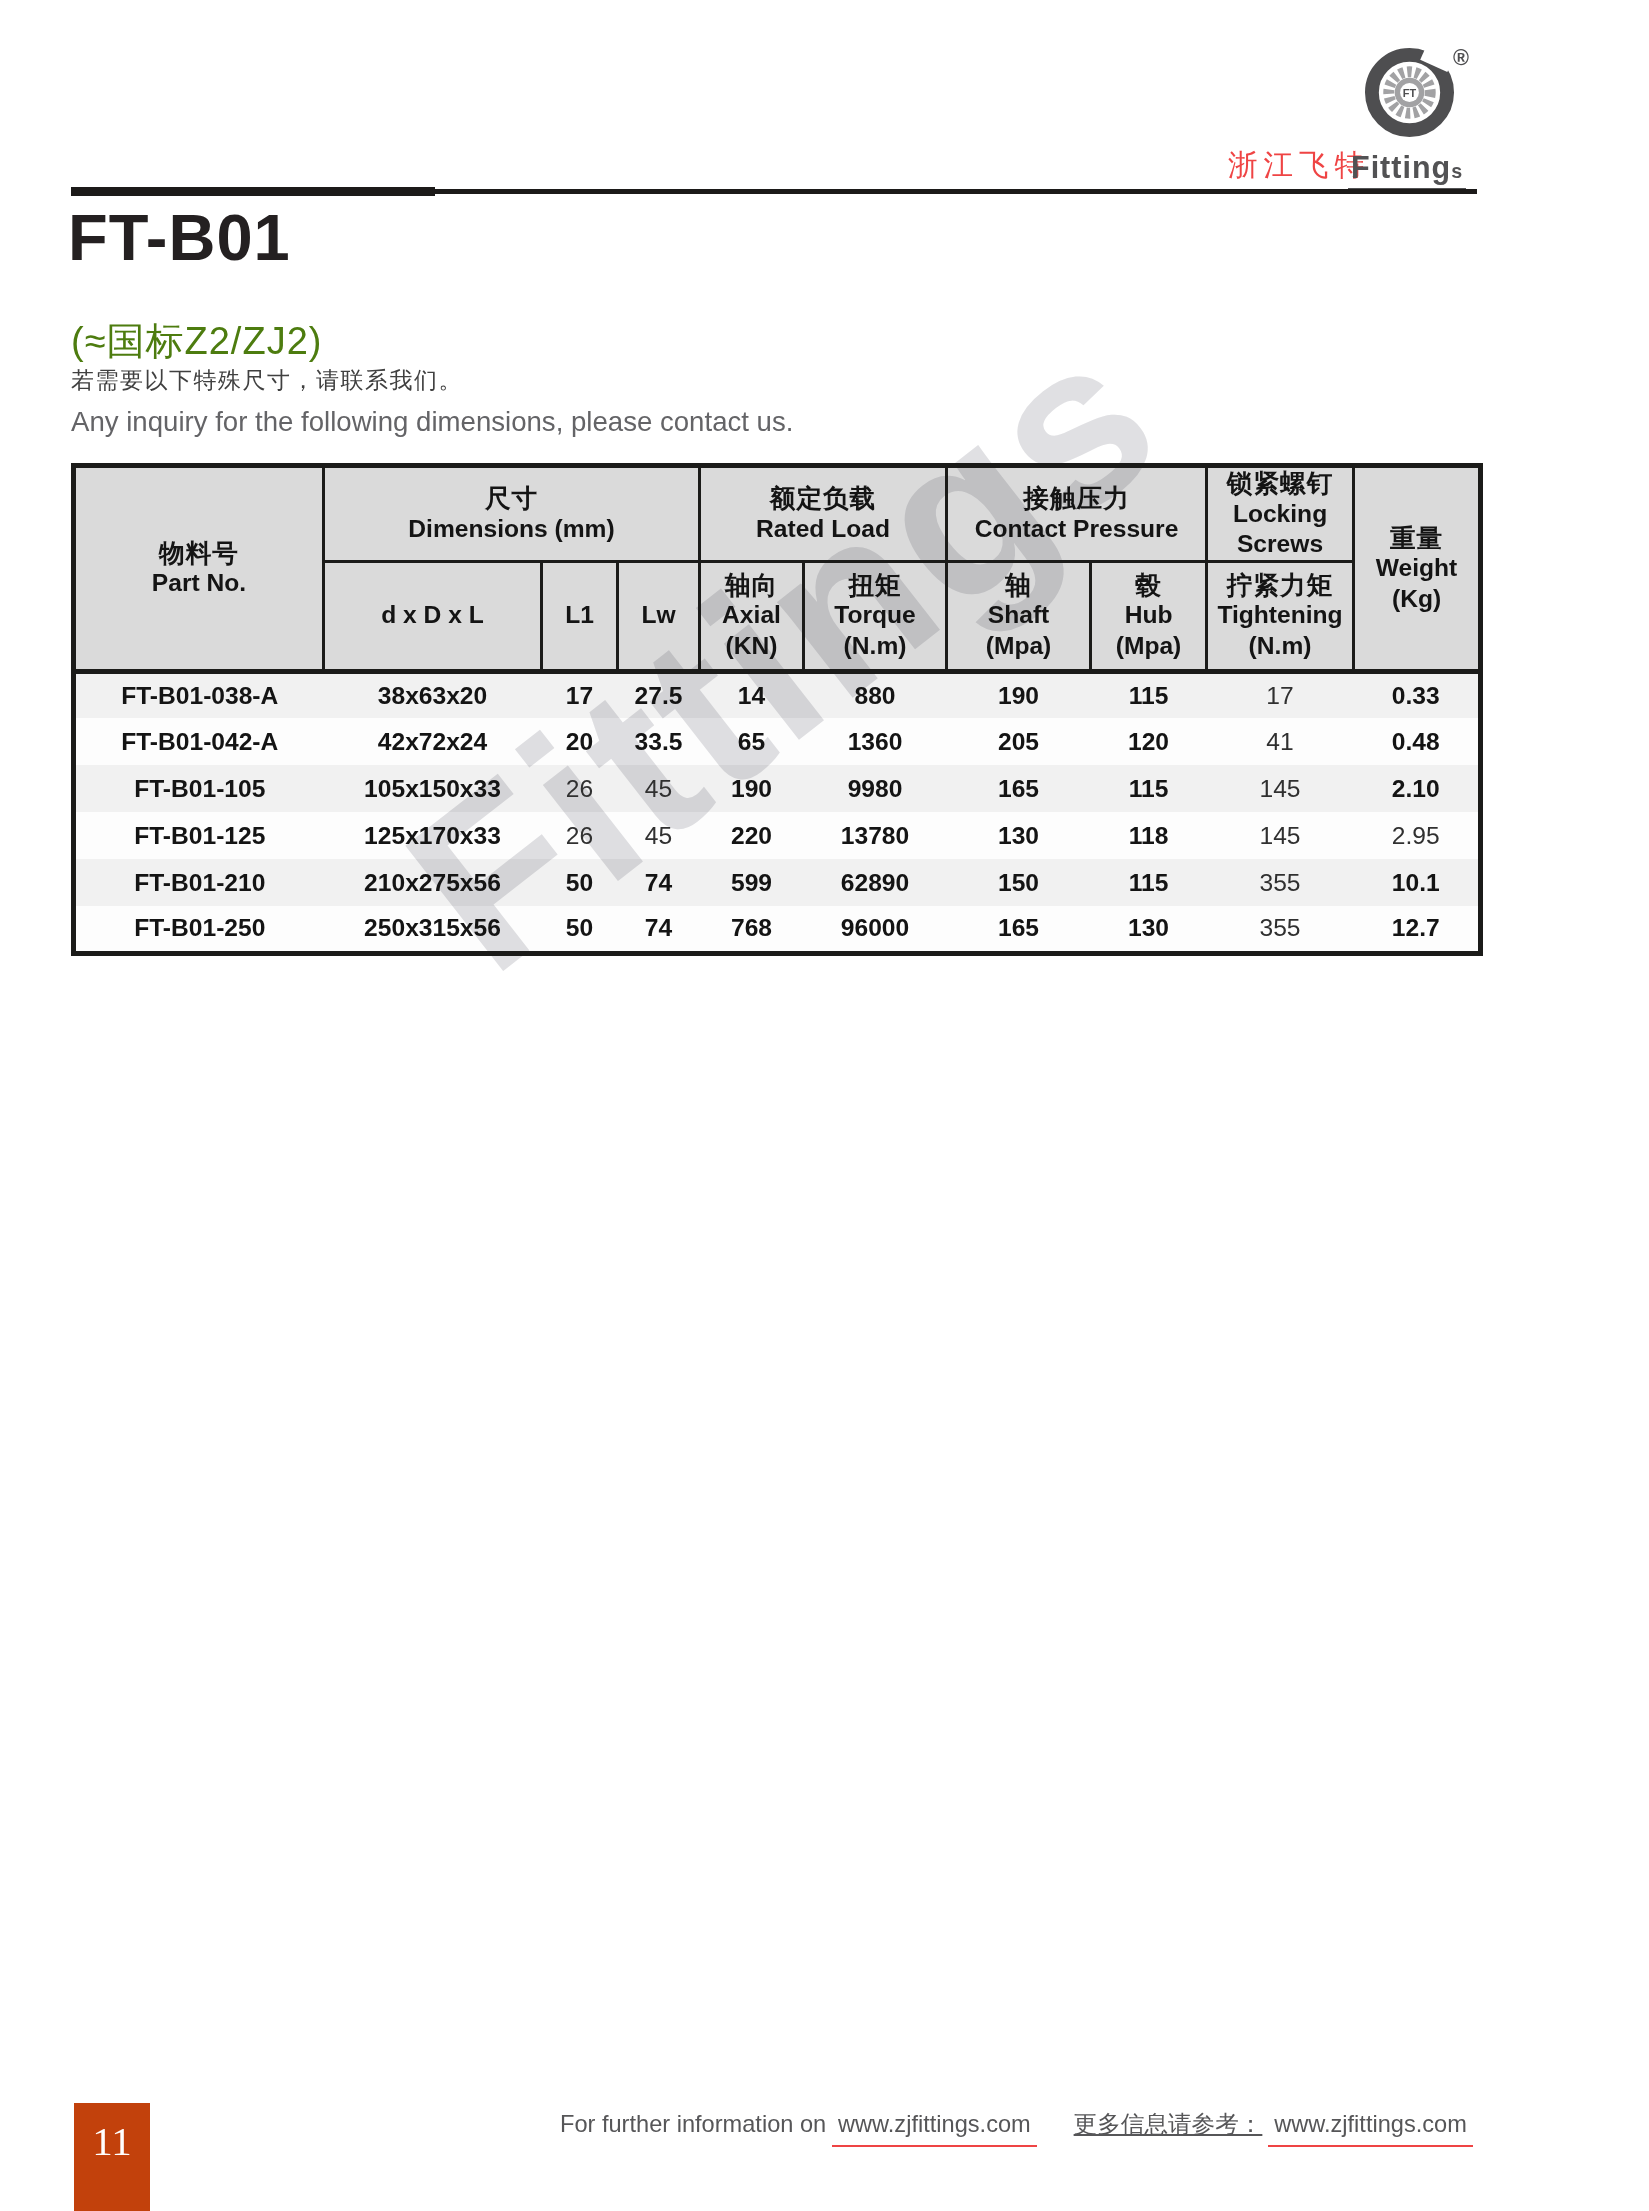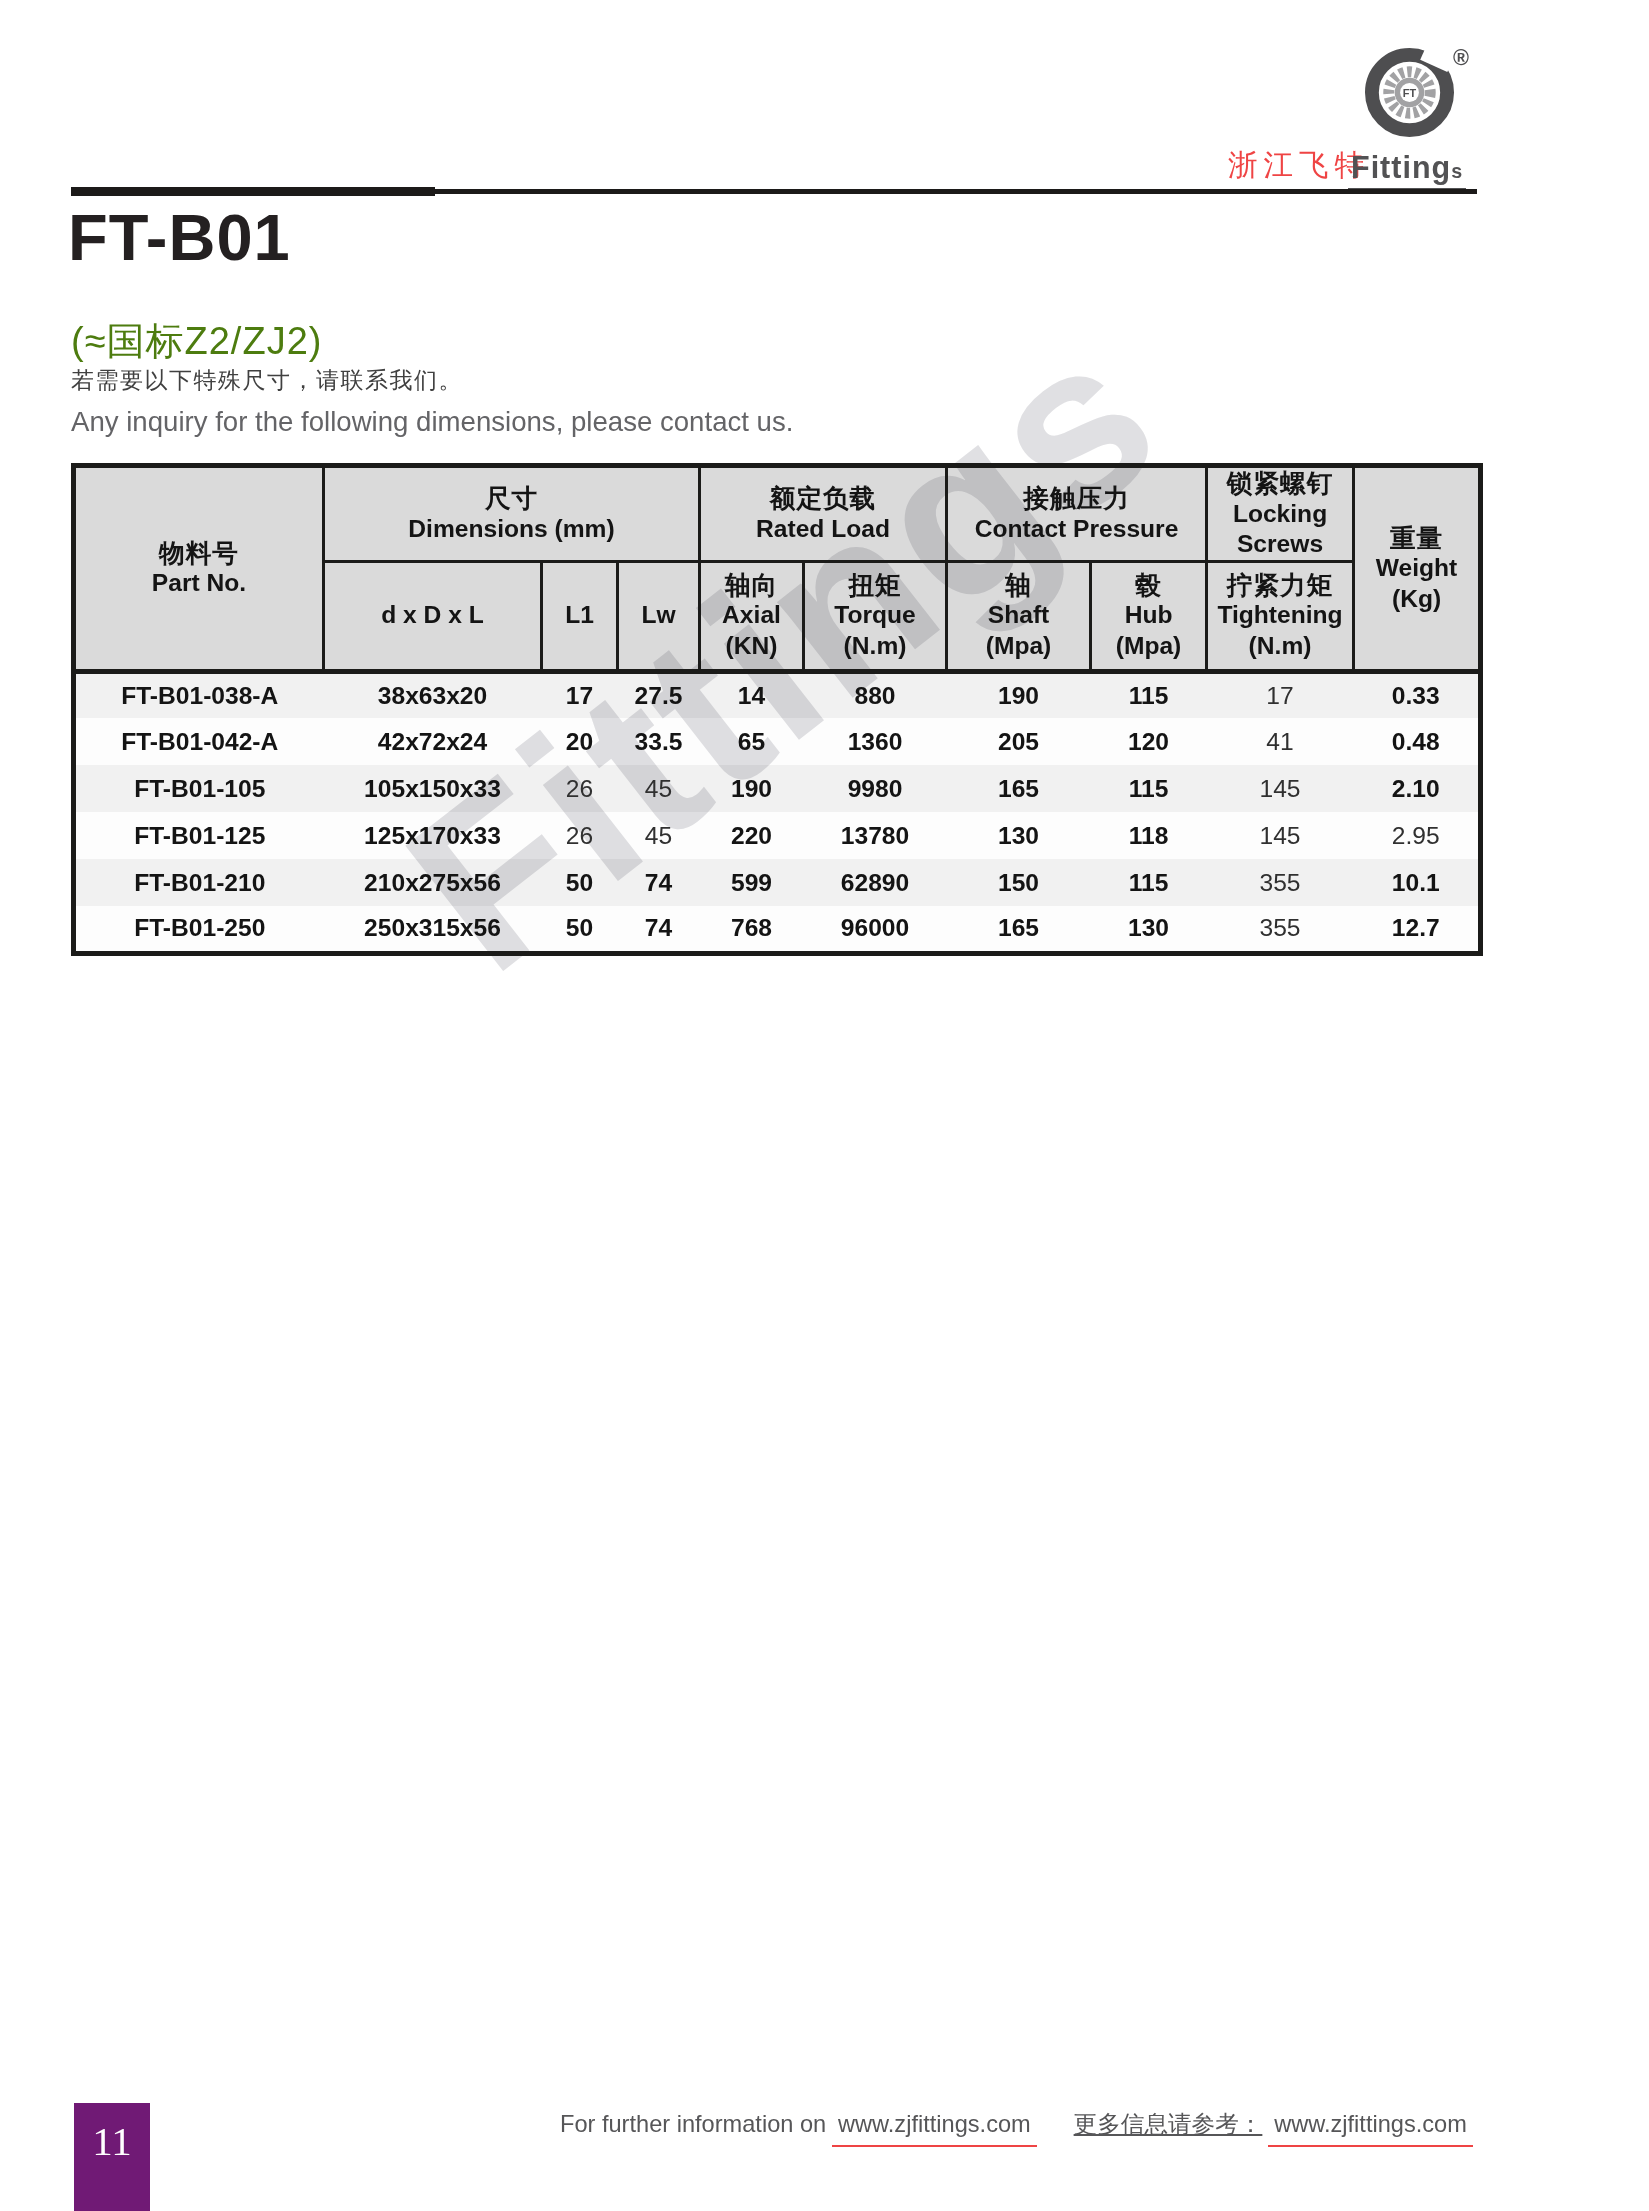--- a/index.html
+++ b/index.html
@@ -53,21 +53,21 @@
   .spec-table tbody tr:nth-child(3) td:nth-child(3),
   .spec-table tbody tr:nth-child(3) td:nth-child(4),
   .spec-table tbody tr:nth-child(4) td:nth-child(3),
   .spec-table tbody tr:nth-child(4) td:nth-child(4),
   .spec-table tbody tr:nth-child(4) td:nth-child(10){font-weight:normal;color:#303030;}
   .spec-table th .line{display:block;line-height:30.5px;}
   .spec-table th .cn{font-size:25.6px;letter-spacing:1px;}
   .spec-table th .en{font-size:24.6px;}
 
   
-  .page-tab{position:absolute;left:74px;top:2103px;width:76px;height:108px;background:#701a75;
+  .page-tab{position:absolute;left:74px;top:2103px;width:76px;height:108px;background:#c2410c;
             color:#ffffff;text-align:center;font-family:"Liberation Serif","DejaVu Serif",serif;
             font-size:41px;padding-top:13.8px;box-sizing:border-box;}
   .footer-line{position:absolute;left:560px;top:2108px;font-size:23.6px;color:#565658;
                display:flex;align-items:baseline;white-space:nowrap;}
   .footer-line .url{border-bottom:2px solid #ef4444;padding:0 5.9px 6.9px 5.9px;margin-left:5.9px;color:#565658;}
   .footer-line .cn-part{margin-left:37px;text-decoration:underline;}
 </style>
 </head>
 <body>
 

